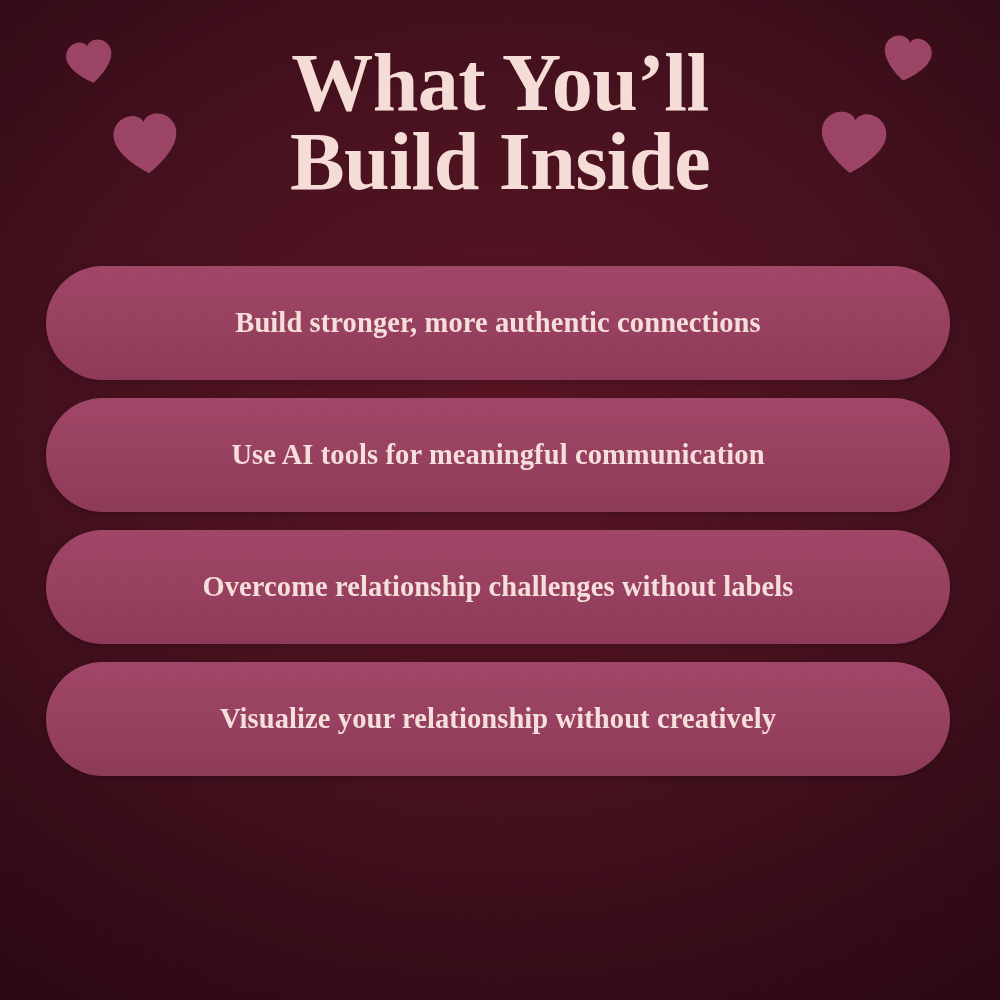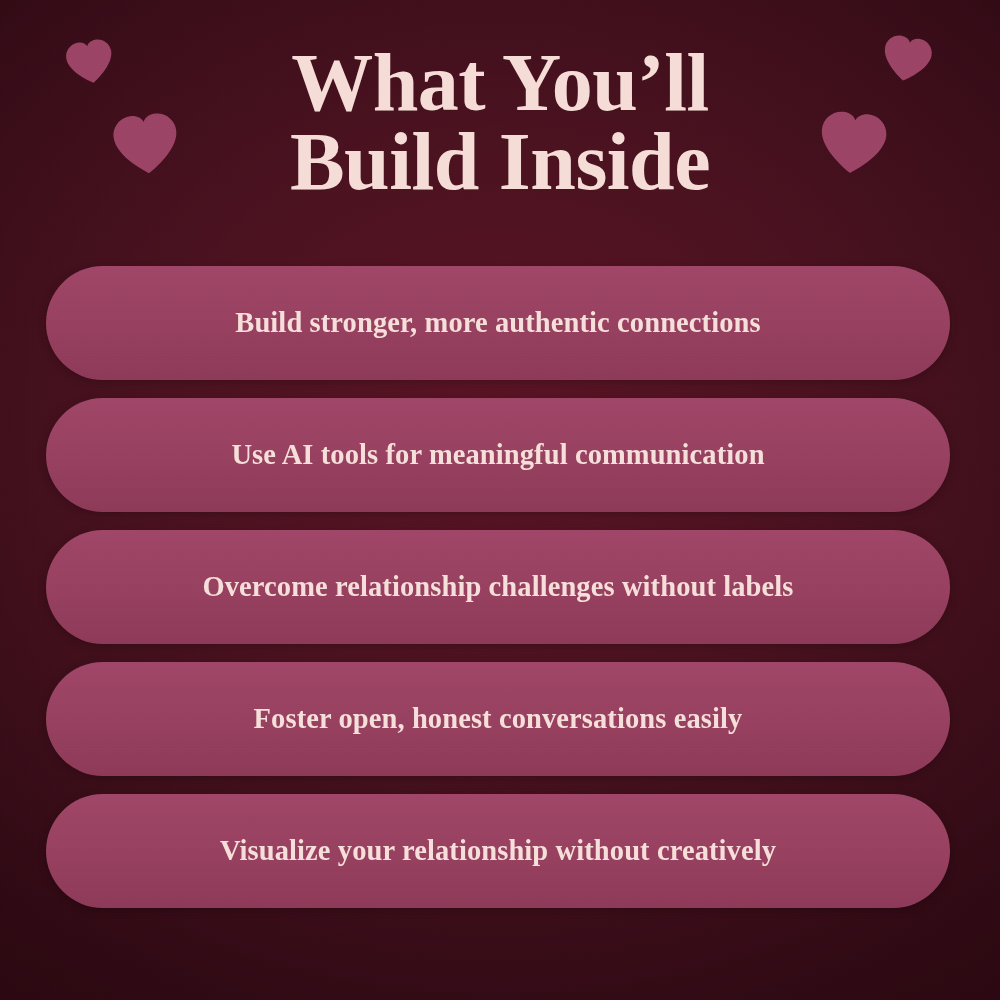--- a/index.html
+++ b/index.html
@@ -119,21 +119,18 @@
     <div class="pill">
       <span class="pill-text">Build stronger, more authentic connections</span>
     </div>
     <div class="pill">
       <span class="pill-text">Use AI tools for meaningful communication</span>
     </div>
     <div class="pill">
       <span class="pill-text">Overcome relationship challenges without labels</span>
     </div>
     <div class="pill">
-      <span class="pill-text">Foster open, honest conversations easily</span>
-    </div>
-    <div class="pill">
       <span class="pill-text">Visualize your relationship without creatively</span>
     </div>
   </div>
 
   <div class="grain"></div>
 </div>
 
 </body></html>

